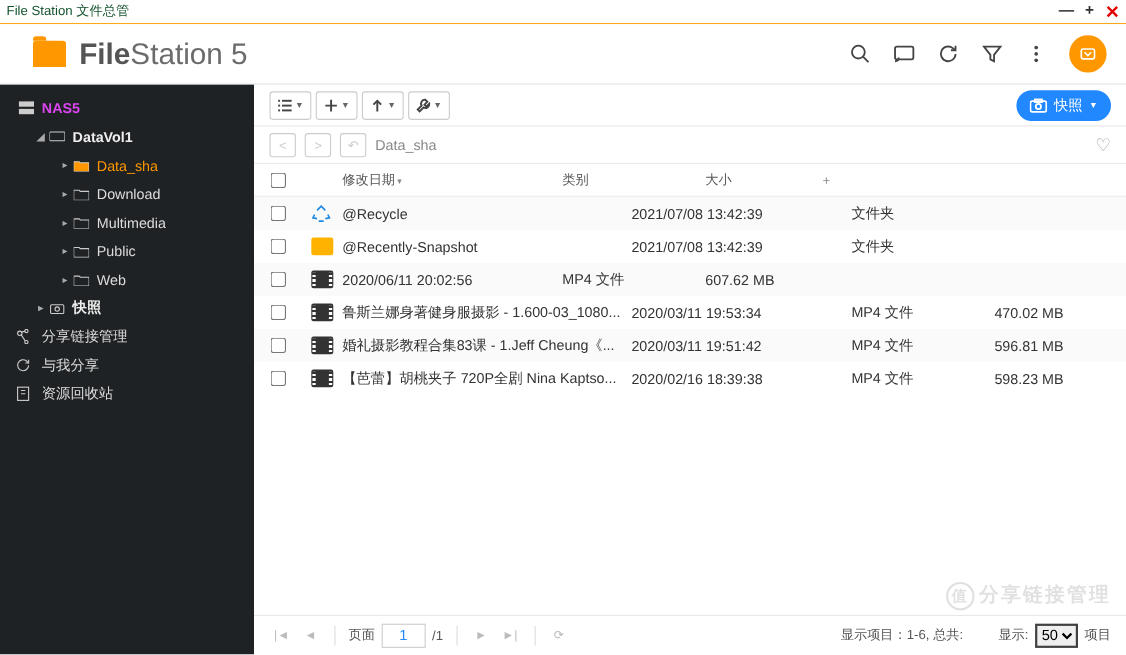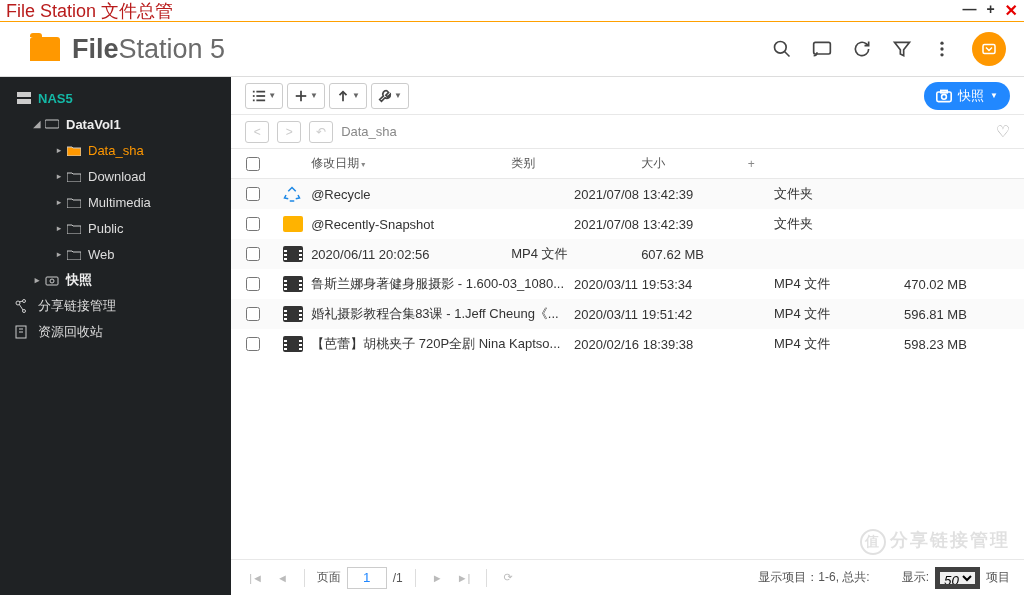--- a/index.html
+++ b/index.html
@@ -1,39 +1,39 @@
 <!DOCTYPE html>
 <html><head>
 <meta charset="utf-8">
 <style>
 * { box-sizing: border-box; margin: 0; padding: 0; font-family: "Microsoft YaHei", Arial, sans-serif; }
 body { width: 1024px; height: 595px; overflow: hidden; background: #fff; font-size: 13px; color: #333; }
 .titlebar { height: 22px; background: #fff; border-bottom: 1px solid #ffa000; display: flex; align-items: center; padding: 0 6px; }
-.titlebar .title { font-size: 18px; color: #b91c1c; flex: 1; }
+.titlebar .title { font-size: 12px; color: #14532d; flex: 1; }
 .win-ctrl { display: flex; gap: 10px; }
 .win-ctrl span { font-size: 14px; font-weight: bold; cursor: pointer; }
 .win-ctrl .close { color: #e60000; font-size: 16px; }
 .header { height: 54px; display: flex; align-items: center; padding: 0 18px 0 30px; background: #fff; }
 .logo-icon { width: 30px; height: 24px; background: #ff9800; border-radius: 3px 3px 0 0; position: relative; margin-right: 12px; }
 .logo-icon::before { content: ""; position: absolute; top: -4px; left: 0; width: 12px; height: 4px; background: #ff9800; border-radius: 3px 3px 0 0; }
 .logo-text { font-size: 27px; color: #6b6b6b; }
 .logo-text b { color: #555; font-weight: 700; }
 .header-spacer { flex: 1; }
 .header-icons { display: flex; gap: 20px; align-items: center; }
 .h-icon { width: 20px; height: 20px; color: #555; cursor: pointer; display: flex; align-items: center; justify-content: center; }
 .h-icon svg { width: 20px; height: 20px; fill: none; stroke: #444; stroke-width: 2; }
 .h-icon.more svg { fill: #444; stroke: none; }
 .h-icon.round { width: 34px; height: 34px; background: #ff9800; border-radius: 50%; }
 .h-icon.round svg { stroke: #fff; width: 18px; height: 18px; }
 .body { display: flex; height: calc(595px - 22px - 54px); border-top: 1px solid #ddd; }
 .sidebar { width: 240px; background: #1f2224; color: #ccc; padding-top: 8px; font-size: 13px; overflow: hidden; }
 .tree-row { display: flex; align-items: center; height: 26px; cursor: pointer; }
 .tree-row .arrow { width: 10px; text-align: center; font-size: 9px; color: #aaa; }
 .tree-row .ic { width: 16px; height: 14px; margin: 0 6px 0 2px; display: flex; align-items: center; justify-content: center; }
-.tree-row.l0 { padding-left: 14px; font-weight: bold; color: #14b8a6; }
+.tree-row.l0 { padding-left: 14px; font-weight: bold; color: #d946ef; }
 .tree-row.l1 { padding-left: 32px; font-weight: bold; color: #eee; }
 .tree-row.l2 { padding-left: 54px; color: #ddd; }
 .tree-row.l2.selected { background: transparent; }
 .tree-row.l2.selected .lbl { color: #ff9800; }
 .tree-row.l2.selected .ic svg { fill: #ff9800; stroke: #ff9800; }
 .side-item { display: flex; align-items: center; height: 26px; padding-left: 14px; cursor: pointer; color: #ddd; }
 .side-item .ic { width: 16px; margin-right: 8px; display: flex; }
 .main { flex: 1; display: flex; flex-direction: column; background: #fff; }
 .toolbar { height: 38px; display: flex; align-items: center; padding: 0 14px; gap: 4px; border-bottom: 1px solid #e8e8e8; }
 .tb-btn { height: 26px; min-width: 34px; border: 1px solid #ccc; border-radius: 3px; display: flex; align-items: center; justify-content: center; gap: 2px; cursor: pointer; background: #fff; padding: 0 6px; }
@@ -65,21 +65,21 @@
 .recycle svg { width: 18px; height: 18px; }
 .video { background: #333; border-radius: 2px; position: relative; }
 .video::before, .video::after { content: ""; position: absolute; top: 2px; bottom: 2px; width: 3px; background: repeating-linear-gradient(#333 0 2px, #fff 2px 4px); }
 .video::before { left: 1px; } .video::after { right: 1px; }
 .sort-ind { font-size: 8px; margin-left: 2px; color: #888; }
 .footer { height: 36px; border-top: 1px solid #e8e8e8; display: flex; align-items: center; padding: 0 14px; font-size: 12px; color: #555; gap: 6px; }
 .footer .pg-btn { color: #bbb; cursor: pointer; padding: 0 4px; font-size: 11px; }
 .footer .pg-input { width: 40px; height: 22px; border: 1px solid #ccc; text-align: center; color: #2188ff; }
 .footer .sep { width: 1px; height: 18px; background: #ddd; margin: 0 6px; }
 .footer .spacer { flex: 1; }
-.footer select { height: 22px; border: 5px solid #404040; font-style: italic; }
+.footer select { height: 22px; border: 2px solid #404040; }
 .watermark { position: absolute; right: 14px; bottom: 40px; font-size: 18px; color: rgba(0,0,0,0.12); font-weight: bold; letter-spacing: 2px; pointer-events: none; }
 .wm-circle { display:inline-flex; width:26px; height:26px; border:2px solid rgba(0,0,0,0.12); border-radius:50%; align-items:center; justify-content:center; font-size:14px; margin-right:4px; }
 </style>
 </head>
 <body>
 
 <div class="titlebar">
   <span class="title">File Station 文件总管</span>
   <div class="win-ctrl">
     <span>—</span>
@@ -215,20 +215,29 @@
           <span class="ic">
             <svg width="14" height="14" viewBox="0 0 14 14" fill="none" stroke="#ccc">
               <circle cx="4" cy="4" r="2"></circle>
               <circle cx="10" cy="2" r="1.5"></circle>
               <circle cx="10" cy="12" r="1.5"></circle>
               <line x1="5" y1="3" x2="9" y2="2"></line>
               <line x1="5" y1="5" x2="9" y2="11"></line>
             </svg>
           </span>
           <span>分享链接管理</span>
+        </div>
+        <div class="side-item">
+          <span class="ic">
+            <svg width="14" height="14" viewBox="0 0 14 14" fill="none" stroke="#ccc">
+              <path d="M12 7a5 5 0 1 1-2-4l2 2"></path>
+              <polyline points="12 2 12 5 9 5"></polyline>
+            </svg>
+          </span>
+          <span>与我分享</span>
         </div>
         <div class="side-item">
           <span class="ic">
             <svg width="14" height="14" viewBox="0 0 14 14" fill="none" stroke="#ccc">
               <rect x="2" y="1" width="10" height="12"></rect>
               <line x1="5" y1="4" x2="9" y2="4"></line>
               <line x1="5" y1="7" x2="9" y2="7"></line>
             </svg>
           </span>
           <span>资源回收站</span>

